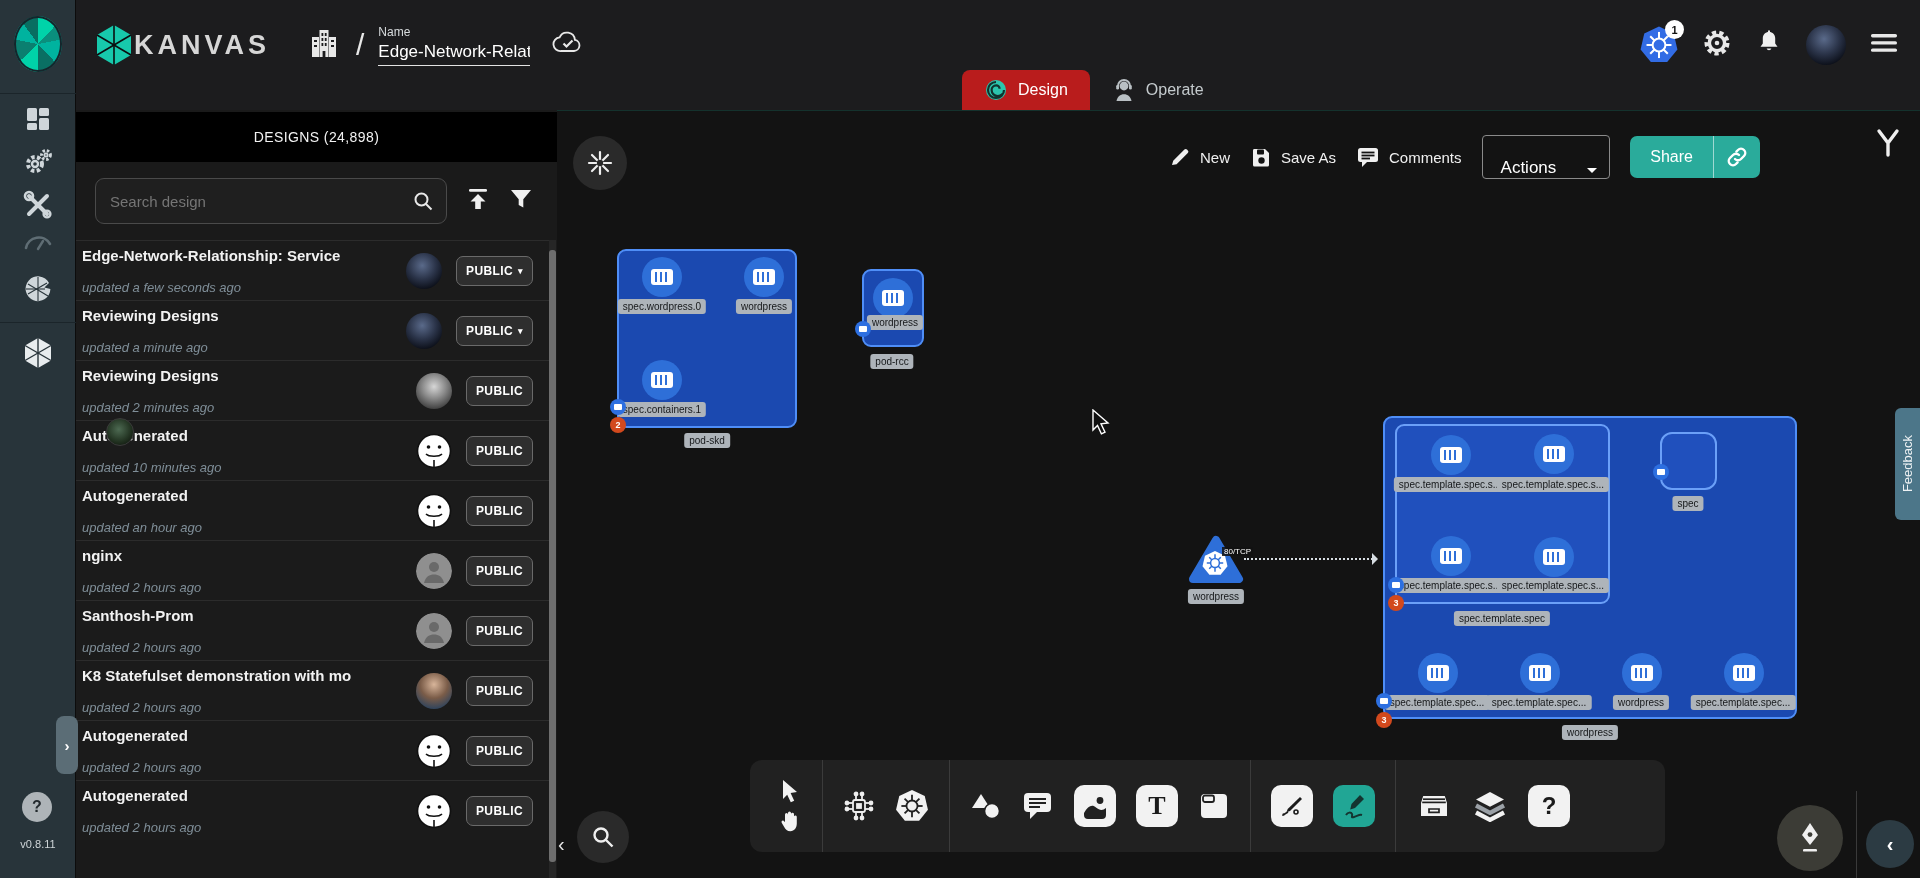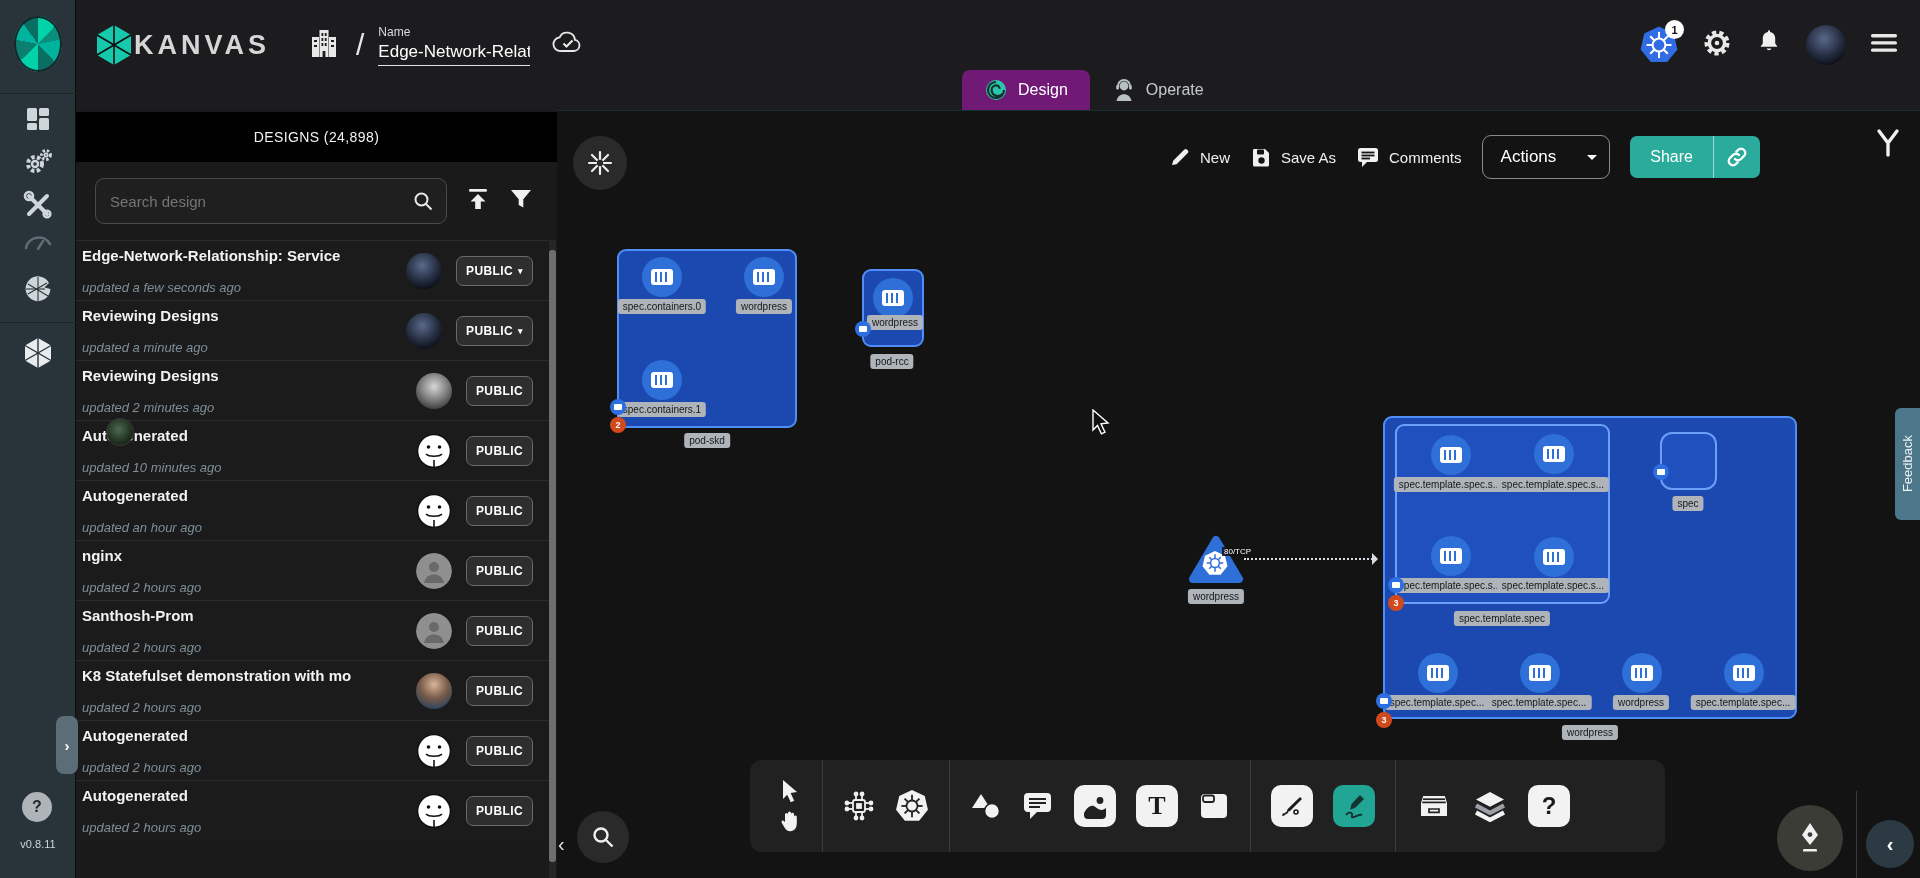--- a/index.html
+++ b/index.html
@@ -29,21 +29,21 @@
   .name-input{background:transparent;border:none;border-bottom:1px solid #e3e3e3;color:#fff;font-size:17px;
     font-family:"Liberation Sans",sans-serif;width:152px;padding:0 0 3px 0;outline:none}
   .header-right{position:absolute;right:22px;top:0;height:90px;display:flex;align-items:center;gap:24px}
   .k8s-wrap{position:relative;width:38px;height:38px}
   .count-badge{position:absolute;right:-6px;top:-6px;width:19px;height:19px;border-radius:50%;background:#fff;
     color:#111;font-size:11px;font-weight:bold;display:flex;align-items:center;justify-content:center}
   .avatar-top{width:40px;height:40px;border-radius:50%;
     background:radial-gradient(circle at 45% 35%,#5a6a8a 0%,#2a3348 45%,#0a0d16 80%)}
   .tabs{position:absolute;left:886px;bottom:0;display:flex;align-items:flex-end}
   .tab{height:40px;display:flex;align-items:center;gap:10px;padding:0 22px;font-size:16px;border-radius:8px 8px 0 0;cursor:pointer}
-  .tab.active{background:#701a75;color:#fff}
+  .tab.active{background:#b91c1c;color:#fff}
   .tab.inactive{color:#c4cacd}
   
   .panel{position:absolute;left:76px;top:110px;width:481px;height:768px;background:#1a1a1a;z-index:20;overflow:hidden}
   .panel-hd{position:absolute;left:0;top:2px;width:481px;height:50px;background:#000;display:flex;align-items:center;justify-content:center;
     color:#f2f2f2;font-size:14px;letter-spacing:.4px}
   .search-row{position:absolute;left:0;top:62px;width:481px;height:58px;display:flex;align-items:center;padding-left:19px;gap:18px}
   .search-box{width:352px;height:46px;background:#1f1f1f;border:1px solid #4a4a4a;border-radius:9px;display:flex;align-items:center;padding:0 12px}
   .search-box input{flex:1;background:transparent;border:none;outline:none;color:#ddd;font-size:15px;font-family:"Liberation Sans",sans-serif}
   .list{position:absolute;left:0;top:130px;width:473px;height:638px}
   .row{height:60px;display:flex;align-items:center;border-top:1px solid #2c2c2c;padding:0 16px 0 6px;background:#1b1b1b;cursor:pointer}
@@ -60,21 +60,21 @@
   .pub .caret{font-size:9px}
   .scroll-track{position:absolute;right:1px;top:130px;width:7px;height:638px;background:#262626}
   .scroll-thumb{position:absolute;right:1px;top:140px;width:7px;height:612px;background:#6e6e6e;border-radius:3px}
   .collab{position:absolute;left:30px;top:308px;width:28px;height:28px;border-radius:50%;z-index:5;
     background:radial-gradient(circle at 45% 40%,#4d6a52 0%,#20301f 60%,#0b0f0b 95%);border:1px solid #3a3a3a}
   
   .canvas{position:absolute;left:76px;top:110px;width:1844px;height:768px;background:#131313;border-top:1px solid #14322d;z-index:10}
   .circle-btn{position:absolute;border-radius:50%;background:#2a2a2a;display:flex;align-items:center;justify-content:center;cursor:pointer}
   .action-row{position:absolute;top:24px;right:160px;display:flex;align-items:center;gap:20px}
   .action-item{display:flex;align-items:center;gap:9px;color:#f0f0f0;font-size:15px;cursor:pointer}
-  .actions-btn{display:flex;align-items:center;border:1px solid #8a8a8a;border-radius:9px;height:44px;color:#fff;cursor:pointer;overflow:hidden}
+  .actions-btn{display:flex;align-items:flex-end;border:1px solid #8a8a8a;border-radius:4px;height:44px;color:#fff;cursor:pointer;overflow:hidden}
   .actions-btn .lbl{display:flex;align-items:center;padding:0 18px;font-size:17px}
   .actions-btn .sep{width:1px;background:#8a8a8a}
   .actions-btn .car{display:flex;align-items:center;justify-content:center;width:34px}
   .tri-down{width:0;height:0;border:5.5px solid transparent;border-top-color:#fff;margin-top:5px}
   .share-btn{display:flex;align-items:stretch;background:#2aab9b;border-radius:7px;height:42px;color:#fff;cursor:pointer;overflow:hidden}
   .share-btn .lbl{display:flex;align-items:center;padding:0 20px;font-size:16px}
   .share-btn .sep{width:1px;background:rgba(255,255,255,.55)}
   .share-btn .lnk{display:flex;align-items:center;justify-content:center;width:46px}
   
   .node-rect{position:absolute;background:#1b49b0;border:2px solid #4f8ef7;border-radius:9px;cursor:pointer}
@@ -354,21 +354,21 @@
     <svg width="28" height="32" stroke="#f0f0f0" stroke-width="3.4" fill="none" stroke-linecap="round">
         <path d="M5 4l9 12m9-12l-9 12v12"></path>
       </svg>
   </div>
 
   <div class="node-rect" style="left:541px;top:138px;width:180px;height:179px">
     <div class="bluebadge" style="left:-9px;top:148px"></div>
     <div class="redbadge" style="left:-9px;top:166px">2</div>
   </div>
   <div class="ccircle" style="left:566px;top:146px"></div>
-  <div class="chip" style="left:586px;top:188px">spec.containers.0</div>
+  <div class="chip" style="left:586px;top:188px">spec.wordpress.0</div>
   <div class="ccircle" style="left:668px;top:146px"></div>
   <div class="chip" style="left:688px;top:188px">wordpress</div>
   <div class="ccircle" style="left:566px;top:249px"></div>
   <div class="chip" style="left:586px;top:291px">spec.containers.1</div>
   <div class="chip" style="left:631px;top:322px">pod-skd</div>
 
   <div class="node-rect" style="left:786px;top:158px;width:62px;height:78px">
     <div class="bluebadge" style="left:-9px;top:50px"></div>
   </div>
   <div class="ccircle" style="left:797px;top:167px"></div>

